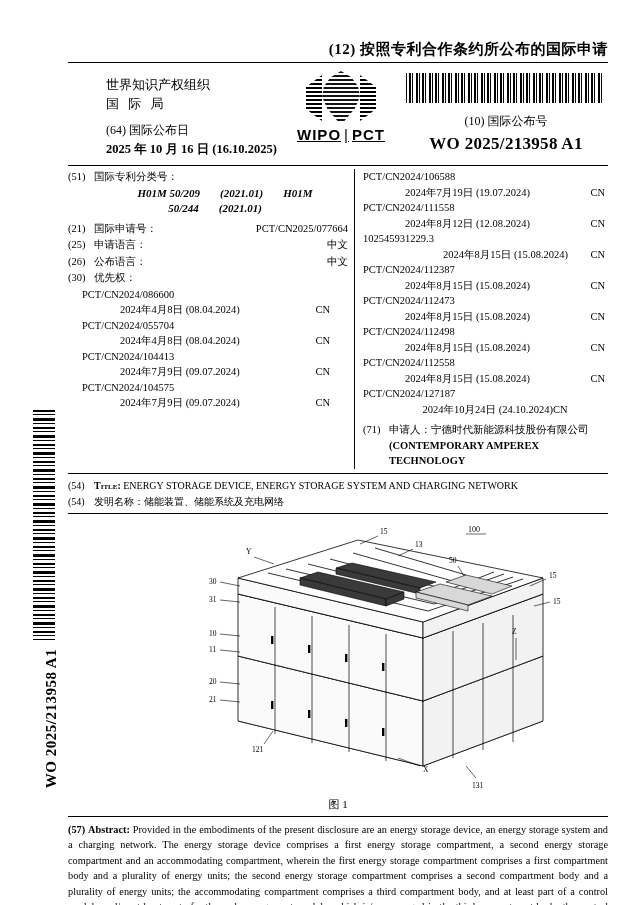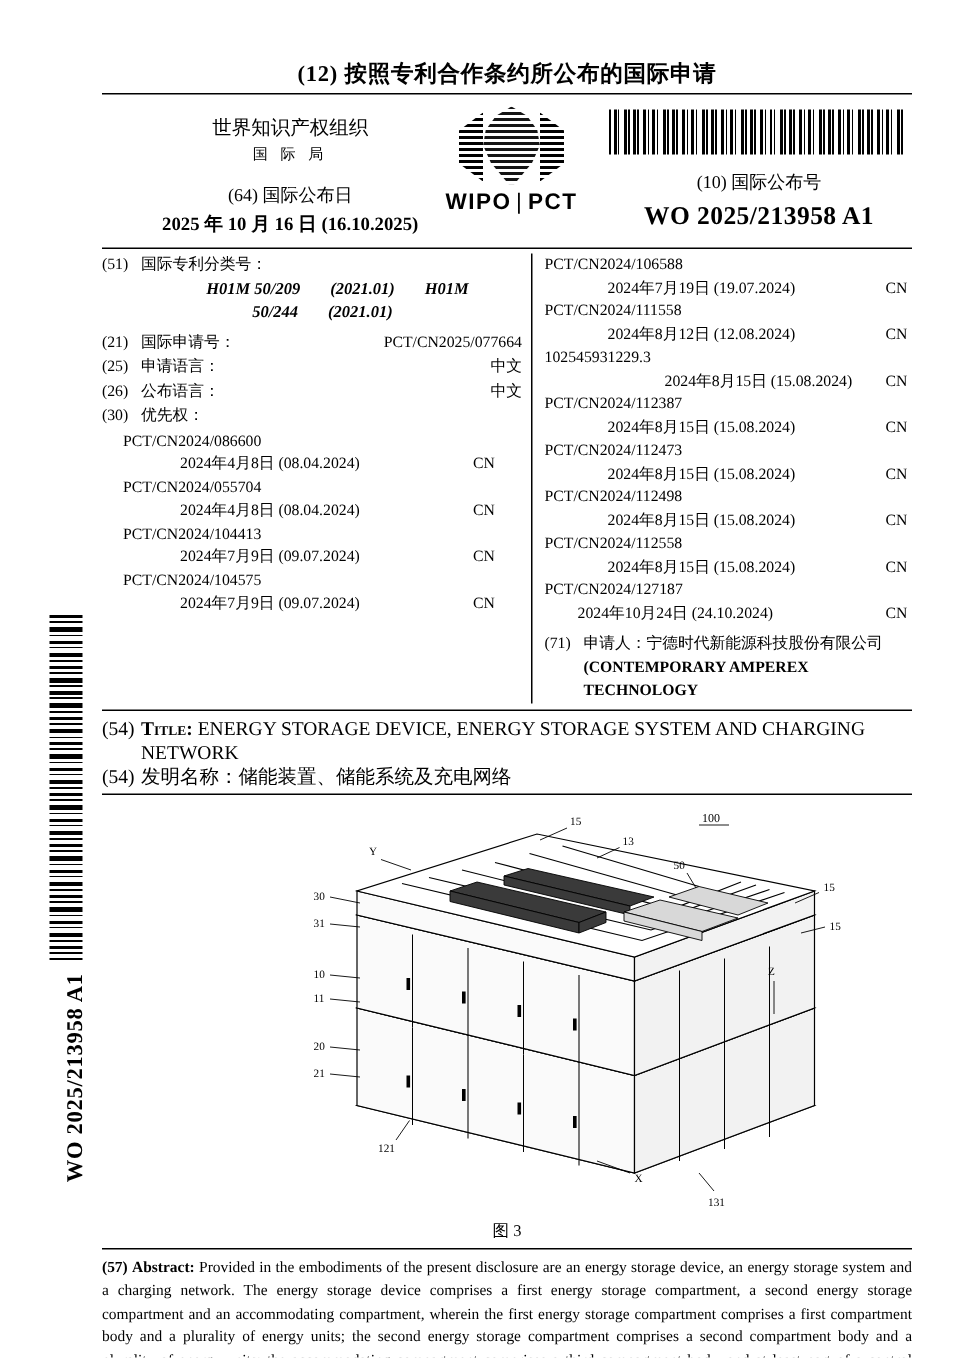--- a/index.html
+++ b/index.html
@@ -63,21 +63,21 @@
   }
 
   
   .main {
     position: absolute;
     left: 68px;
     top: 40px;
     width: 540px;
   }
   .doc-title {
-    text-align: center;
+    text-align: right;
     font-size: 15px;
     font-weight: bold;
     letter-spacing: 0.5px;
     margin-bottom: 2px;
   }
   .title-rule {
     border-bottom: 1.4px solid #000;
     width: 100%;
     margin-top: 3px;
   }
@@ -85,26 +85,25 @@
   .hdr {
     position: relative;
     height: 98px;
     margin-top: 4px;
   }
   .hdr-left {
     position: absolute;
     left: 38px;
     top: 8px;
     width: 175px;
-    text-align: center;
     font-size: 12.5px;
     line-height: 19px;
   }
   .hdr-left .l1 { font-size: 13px; }
-  .hdr-left .l2 { font-size: 10px; letter-spacing: 3px; }
+  .hdr-left .l2 { font-size: 13px; letter-spacing: 3px; }
   .hdr-left .l3 { margin-top: 8px; font-size: 12px; }
   .hdr-left .l4 { font-weight: bold; font-size: 12.5px; }
 
   .wipo {
     position: absolute;
     left: 218px;
     top: 4px;
     width: 110px;
     text-align: center;
   }
@@ -130,20 +129,21 @@
     background: repeating-linear-gradient(to bottom,#000 0px,#000 2px,#fff 2px,#fff 4px);
   }
   .wipo-globe-wrap:before { left: 20px; clip-path: polygon(100% 0,100% 100%,0 74%,0 26%); }
   .wipo-globe-wrap:after  { right: 20px; clip-path: polygon(0 0,0 100%,100% 74%,100% 26%); }
   .wipo-word {
     font-family: "Liberation Sans", sans-serif;
     font-weight: bold;
     font-size: 15px;
     letter-spacing: 1px;
     margin-top: 1px;
+    text-decoration: underline;
   }
   .wipo-word .sep { font-weight: normal; margin: 0 3px; }
 
   .hdr-right {
     position: absolute;
     left: 338px;
     top: 6px;
     width: 200px;
     text-align: center;
   }
@@ -226,21 +226,21 @@
   .applicant .txt { flex: 1; line-height: 15.5px; }
   .applicant .txt b { font-weight: bold; }
 
   .biblio-rule {
     border-bottom: 1.2px solid #000;
     margin-top: 4px;
   }
 
   
   .titles {
-    font-size: 13px;
+    font-size: 10px;
     line-height: 16px;
     padding-top: 4px;
   }
   .titles .row { display: flex; }
   .titles .code { width: 26px; flex: none; }
   .titles .en { font-variant: small-caps; }
 
   .title-rule2 {
     border-bottom: 1.2px solid #000;
     margin-top: 3px;
@@ -409,21 +409,21 @@
           <div class="r-date">
             <span>2024年8月15日 (15.08.2024)</span>
             <span>CN</span>
           </div>
           <div class="r-num">PCT/CN2024/112558</div>
           <div class="r-date">
             <span>2024年8月15日 (15.08.2024)</span>
             <span>CN</span>
           </div>
           <div class="r-num">PCT/CN2024/127187</div>
-          <div class="r-date" style="margin-left:22px;width:220px;">
+          <div class="r-date" style="margin-left:22px;width:220px;justify-content:center;">
             <span>2024年10月24日 (24.10.2024)</span>
             <span>CN</span>
           </div>
         </div>
 
         <div class="applicant">
           <span class="code">(71)</span>
           <span class="txt">
             <span>申请人：</span><span>宁德时代新能源科技股份有限公司</span>
             <b>(CONTEMPORARY AMPEREX TECHNOLOGY</b>
@@ -548,21 +548,21 @@
           <text x="141" y="168">20</text>
           <text x="141" y="186">21</text>
           <text x="184" y="236">121</text>
           <text x="355" y="256">X</text>
           <text x="444" y="118">Z</text>
           <text x="404" y="272">131</text>
           <text x="400" y="16" font-size="8">100</text>
           <line x1="398" y1="18" x2="418" y2="18" stroke="#000" stroke-width="0.6"></line>
         </g>
       </svg>
-      <div class="fig-caption">图 3</div>
+      <div class="fig-caption">图 1</div>
     </div>
 
     <div class="abs-rule"></div>
 
     <div class="abstract">
       <span class="code">(57)</span>
       <span class="lead">Abstract:</span>
       <span>Provided in the embodiments of the present disclosure are an energy storage device, an energy storage system and a charging network. The energy storage device comprises a first energy storage compartment, a second energy storage compartment and an accommodating compartment, wherein the first energy storage compartment comprises a first compartment body and a plurality of energy units; the second energy storage compartment comprises a second compartment body and a plurality of energy units; the accommodating compartment comprises a third compartment body, and at least part of a control module and/or at least part of a thermal management module, which is/are arranged in the third compartment body, the control module being used for performing electrical</span>
     </div>
 

